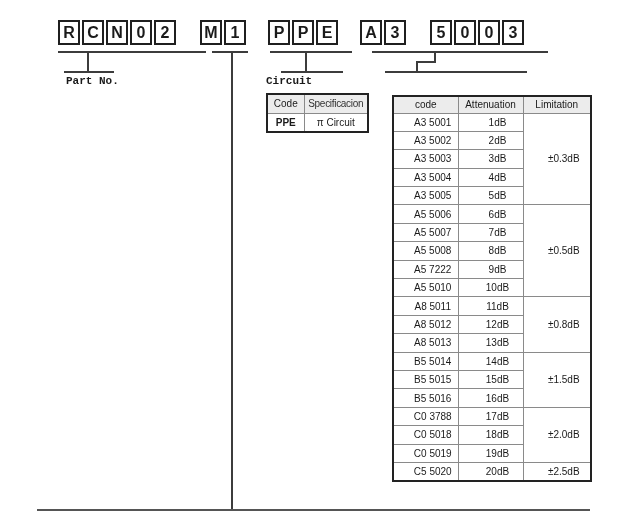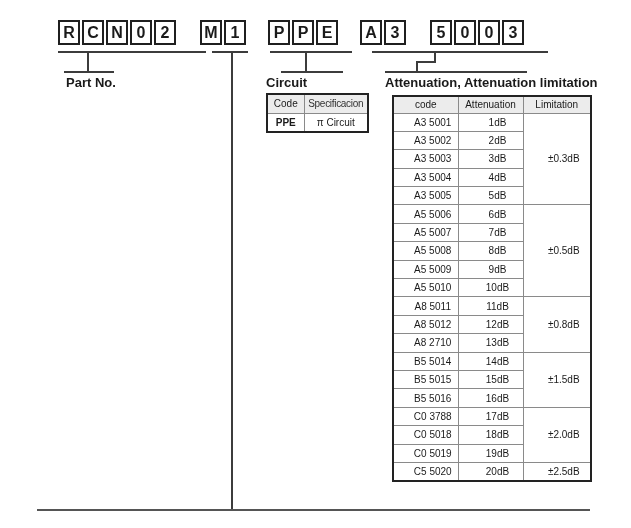--- a/index.html
+++ b/index.html
@@ -13,21 +13,21 @@
     width:22px;height:25px;margin-right:2px;box-sizing:border-box;
     border:2px solid #1f1f1f;background:#fff;
     display:flex;align-items:center;justify-content:center;
     font-weight:bold;font-size:16px;line-height:1;
   }
   
   .hline{position:absolute;height:2px;background:#3c3c3c;}
   .vline{position:absolute;width:2px;background:#3c3c3c;}
   .rule{position:absolute;height:2px;background:#555;}
   
-  .lbl{position:absolute;font-weight:bold;font-size:13px;white-space:nowrap;}
+  .lbl{position:absolute;font-weight:bold;font-size:11px;white-space:nowrap;font-family:Liberation Mono, monospace;}
   
   table{border-collapse:collapse;position:absolute;table-layout:fixed;background:#fff;}
   table, .outer{border:2px solid #222;}
   th,td{
     border:1px solid #8a8a8a;font-size:10px;font-weight:normal;
     text-align:center;vertical-align:middle;padding:0 2px;box-sizing:border-box;
     font-family:Liberation Sans, sans-serif;color:#1a1a1a;
     overflow:hidden;white-space:nowrap;
   }
   th{background:#ececec;height:18px;}
@@ -90,21 +90,20 @@
   <div class="vline" style="left:231px;top:51px;height:459px"></div>
 
   <div class="vline" style="left:305px;top:51px;height:21px"></div>
   <div class="hline" style="left:281px;top:71px;width:62px"></div>
   <div class="lbl" style="left:266px;top:75px;width:103px;">Circuit</div>
 
   <div class="vline" style="left:434px;top:51px;height:12px"></div>
   <div class="hline" style="left:416px;top:61px;width:20px"></div>
   <div class="vline" style="left:416px;top:61px;height:12px"></div>
   <div class="hline" style="left:385px;top:71px;width:142px"></div>
-  <div class="lbl" style="left:385px;top:75px">Attenuation, Attenuation limitation</div>
 
   <table class="ctable">
     <colgroup>
         <col class="col-code">
         <col class="col-spec">
       </colgroup>
     <thead>
       <tr>
         <th>Code</th>
         <th class="spec-h">Specificacion</th>
@@ -160,38 +159,38 @@
         </tr>
         <tr>
           <td>A5 5007</td>
           <td>7dB</td>
         </tr>
         <tr>
           <td>A5 5008</td>
           <td>8dB</td>
         </tr>
         <tr>
-          <td>A5 5009</td>
+          <td>A5 7222</td>
           <td>9dB</td>
         </tr>
         <tr>
           <td>A5 5010</td>
           <td>10dB</td>
         </tr>
         <tr>
           <td>A8 5011</td>
           <td>11dB</td>
           <td rowspan="3">±0.8dB</td>
         </tr>
         <tr>
           <td>A8 5012</td>
           <td>12dB</td>
         </tr>
         <tr>
-          <td>A8 2710</td>
+          <td>A8 5013</td>
           <td>13dB</td>
         </tr>
         <tr>
           <td>B5 5014</td>
           <td>14dB</td>
           <td rowspan="3">±1.5dB</td>
         </tr>
         <tr>
           <td>B5 5015</td>
           <td>15dB</td>

